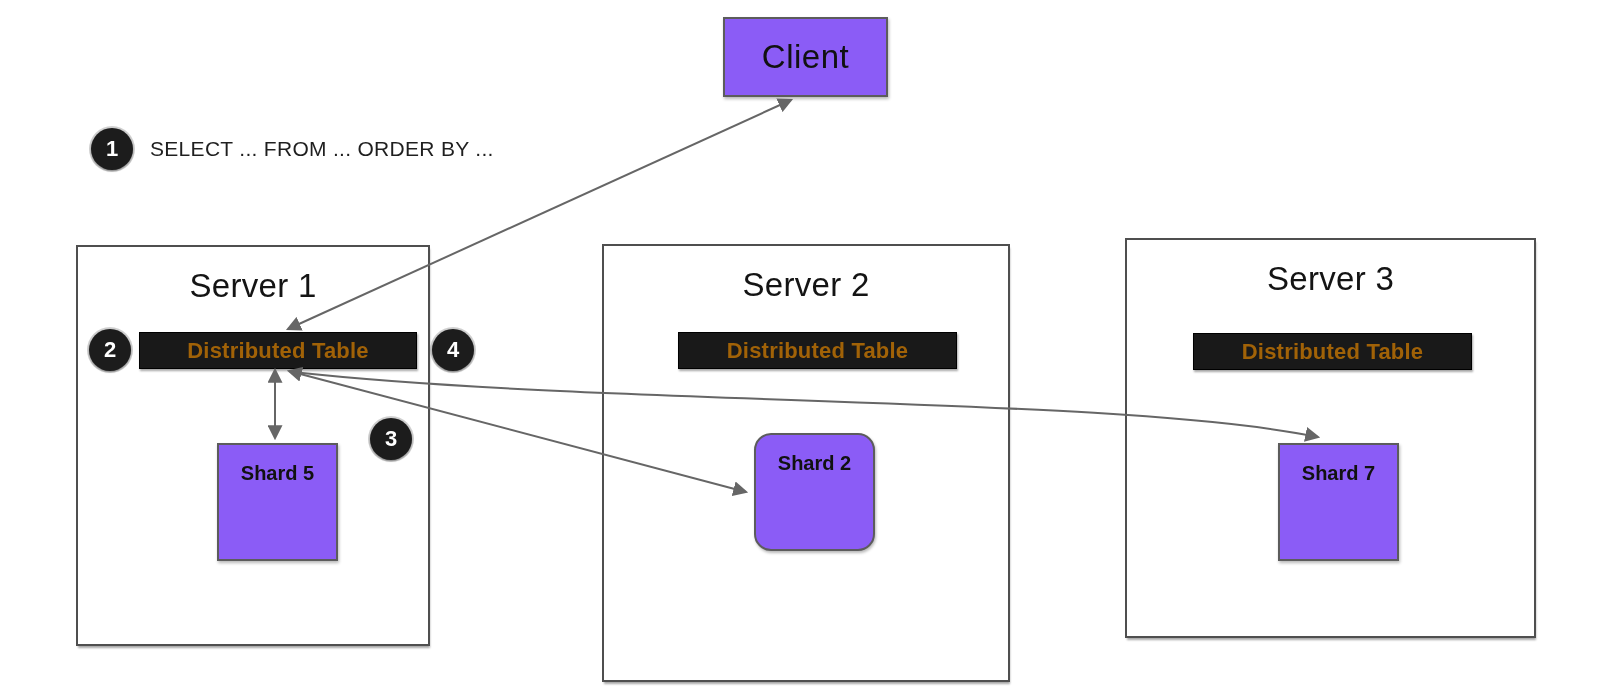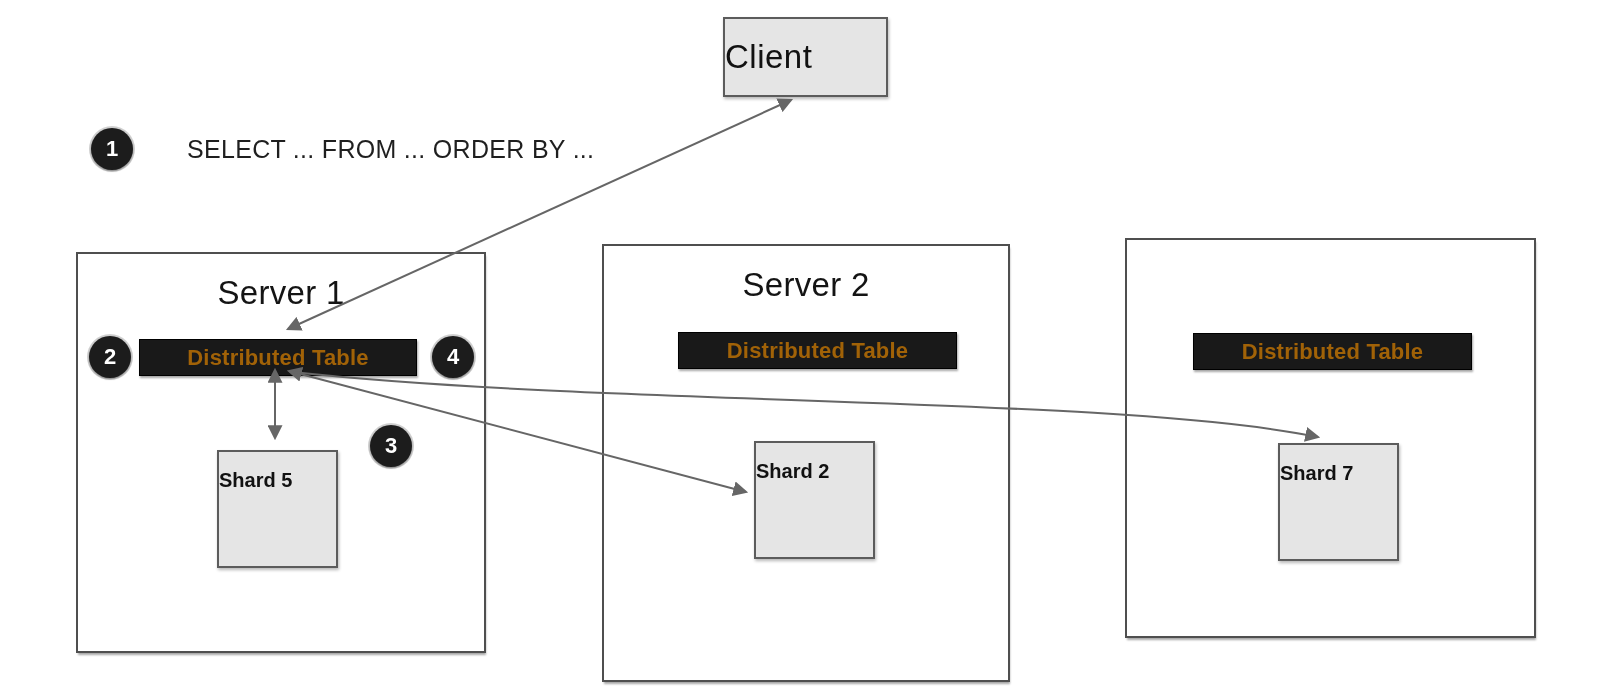--- a/index.html
+++ b/index.html
@@ -21,26 +21,27 @@
     position: absolute;
     left: 0; top: 0;
     width: 1600px; height: 686px;
     z-index: 5;
     pointer-events: none;
   }
 
   
   .node {
     position: absolute;
-    background: #e5e5e5;
+    background: #8b5cf6;
     border: 2px solid #5c5c5c;
     box-sizing: border-box;
     box-shadow: 1px 2px 3px rgba(0,0,0,0.28);
     display: flex;
     align-items: center;
+    justify-content: center;
     color: #111111;
   }
   .client {
     left: 723px; top: 17px;
     width: 165px; height: 80px;
     font-size: 33px;
     letter-spacing: 0.5px;
   }
   .shard {
     width: 121px; height: 118px;
@@ -51,21 +52,21 @@
   }
 
   
   .server {
     position: absolute;
     background: #ffffff;
     border: 2px solid #4f4f4f;
     box-sizing: border-box;
     box-shadow: 1px 3px 2px -1px rgba(0,0,0,0.35);
   }
-  #server1 { left: 76px;   top: 252px; width: 410px; height: 401px; }
+  #server1 { left: 76px;   top: 245px; width: 354px; height: 401px; }
   #server2 { left: 602px;  top: 244px; width: 408px; height: 438px; }
   #server3 { left: 1125px; top: 238px; width: 411px; height: 400px; }
 
   .server-title {
     position: absolute;
     top: 20px; left: 0;
     width: 100%;
     margin: 0;
     text-align: center;
     font-size: 33px;
@@ -87,21 +88,21 @@
     color: #a16207;
     font-size: 22px;
     font-weight: 700;
     letter-spacing: 0.2px;
   }
   #server1 .dtable { left: 61px; top: 85px; width: 278px; }
   #server2 .dtable { left: 74px; top: 86px; width: 279px; }
   #server3 .dtable { left: 66px; top: 93px; width: 279px; }
 
   #server1 .shard { left: 139px; top: 196px; }
-  #server2 .shard { left: 150px; top: 195px; }
+  #server2 .shard { left: 150px; top: 187px; border-radius: 17px; }
   #server3 .shard { left: 151px; top: 203px; }
 
   
   .badge {
     position: absolute;
     width: 42px; height: 42px;
     border-radius: 50%;
     background: #1c1c1c;
     box-shadow: 0 0 0 2px rgba(0,0,0,0.18), 0 1px 2px rgba(0,0,0,0.4);
     display: flex;
@@ -121,25 +122,24 @@
     position: absolute;
     left: 91px; top: 128px;
     display: flex;
     align-items: center;
     gap: 17px;
   }
   .annotation .badge {
     position: static;
   }
   .annotation-text {
-    font-size: 25px;
+    font-size: 21px;
     color: #1f1f1f;
     letter-spacing: 0.3px;
     white-space: nowrap;
-    margin-left: 37px;
   }
 </style>
 </head>
 <body>
 
 <div class="canvas">
 
   <div class="annotation">
     <div class="badge">
       <span>1</span>
@@ -174,20 +174,21 @@
     <h2 class="server-title">Server 2</h2>
     <div class="dtable">
       <span>Distributed Table</span>
     </div>
     <div class="node shard">
       <span>Shard 2</span>
     </div>
   </section>
 
   <section class="server" id="server3">
+    <h2 class="server-title">Server 3</h2>
     <div class="dtable">
       <span>Distributed Table</span>
     </div>
     <div class="node shard">
       <span>Shard 7</span>
     </div>
   </section>
 
   <svg class="arrow-layer" viewBox="0 0 1600 686" xmlns="http://www.w3.org/2000/svg" aria-hidden="true">
     <defs>

